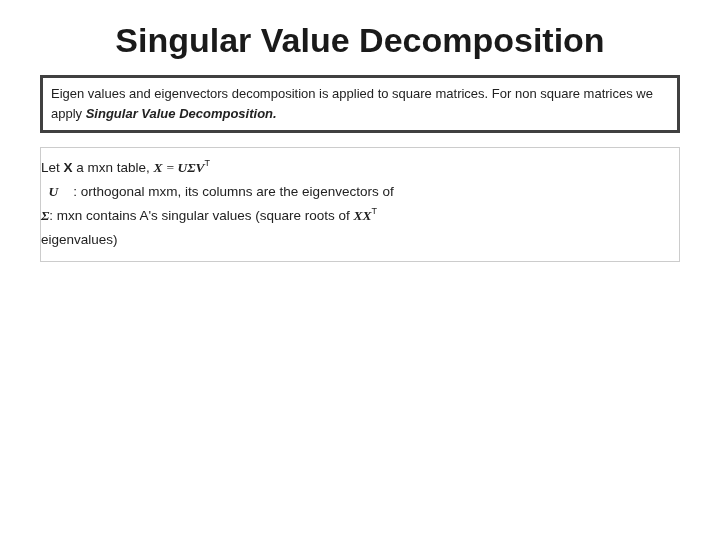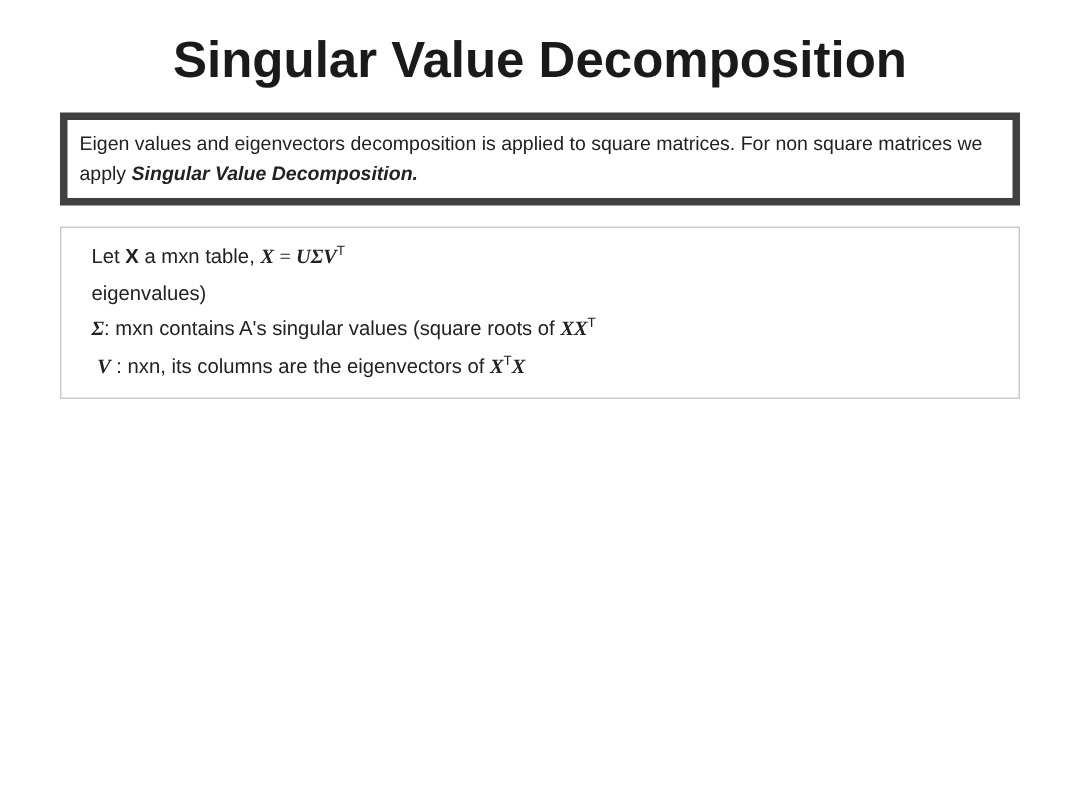--- a/index.html
+++ b/index.html
@@ -27,36 +27,36 @@
       font-size: 34px;
       font-weight: bold;
       color: #1a1a1a;
       line-height: 1.2;
     }
     .intro-paragraph {
       font-size: 13px;
       color: #222;
       line-height: 1.55;
       margin-bottom: 14px;
-      border: 5px solid #404040;
+      border: 3px solid #404040;
       padding: 6px 8px;
       width: 100%;
     }
     .intro-paragraph .svd-bold-italic {
       font-style: italic;
       font-weight: bold;
       color: #222;
     }
     .content-block {
       font-size: 13.5px;
       color: #222;
       line-height: 1.7;
       width: 100%;
       border: 1px solid #ccc;
-      padding: 8px 20px;
+      padding: 8px 0;
     }
     .content-block .line {
       display: block;
       margin-bottom: 1px;
     }
     sup {
       font-size: 9px;
       vertical-align: super;
     }
     .bold { font-weight: bold; }
@@ -86,26 +86,25 @@
 
   <div class="content-block">
 
     <span class="line">
       Let <span class="bold">X</span> a mxn table,
       <span class="math-var">X</span>
       <span class="math-normal"> = </span>
       <span class="math-var bold">U</span><span class="math-var bold">Σ</span><span class="math-var bold">V</span><sup>T</sup>
     </span>
 
+    <span class="line">
+      &nbsp;&nbsp;<span class="math-var bold">U</span>&nbsp;&nbsp;&nbsp; : orthogonal mxm, its columns are the eigenvectors of
+    </span>
 
 
-    <span class="line">eigenvalues)</span>
     <span class="line">
       <span class="bold math-var">Σ</span>: mxn contains A's singular values (square roots of
       <span class="bold math-var">XX</span><sup>T</sup>
     </span>
+    <span class="line">eigenvalues)</span>
 
-    <span class="line">
-      &nbsp;<span class="math-var bold">V</span> : nxn, its columns are the eigenvectors of
-      <span class="math-var bold">X</span><sup>T</sup><span class="math-var bold">X</span>
-    </span>
   </div>
 </div>
 
 </body></html>

